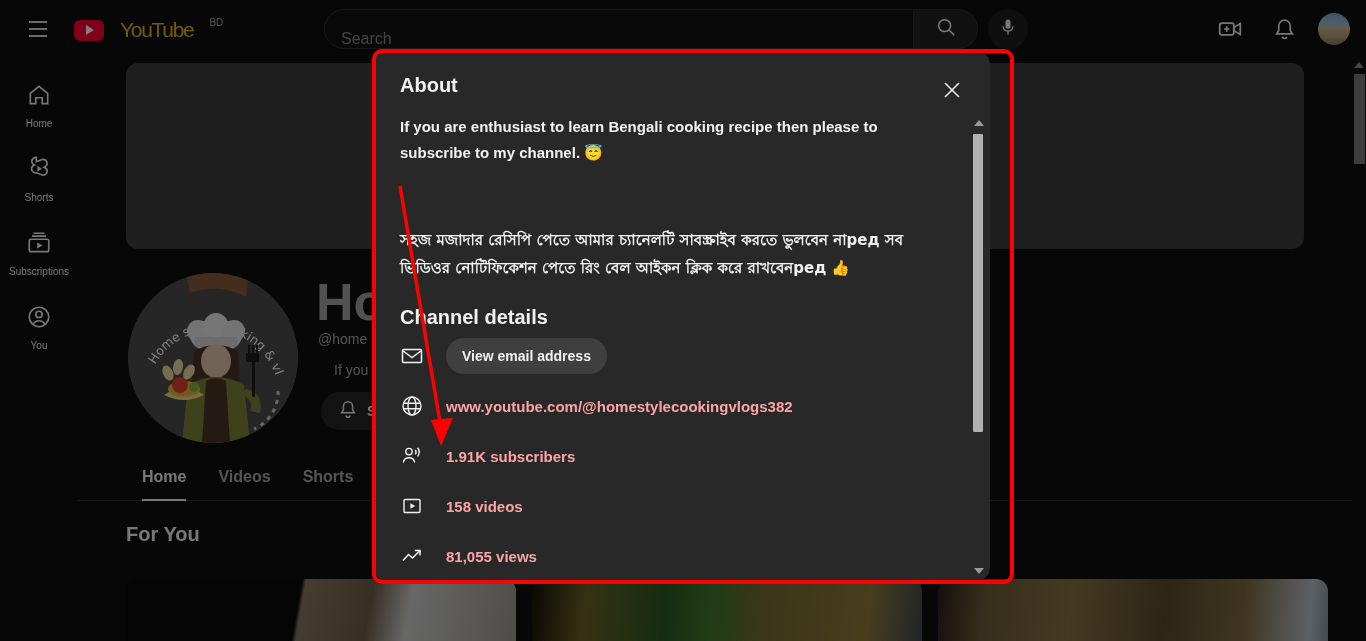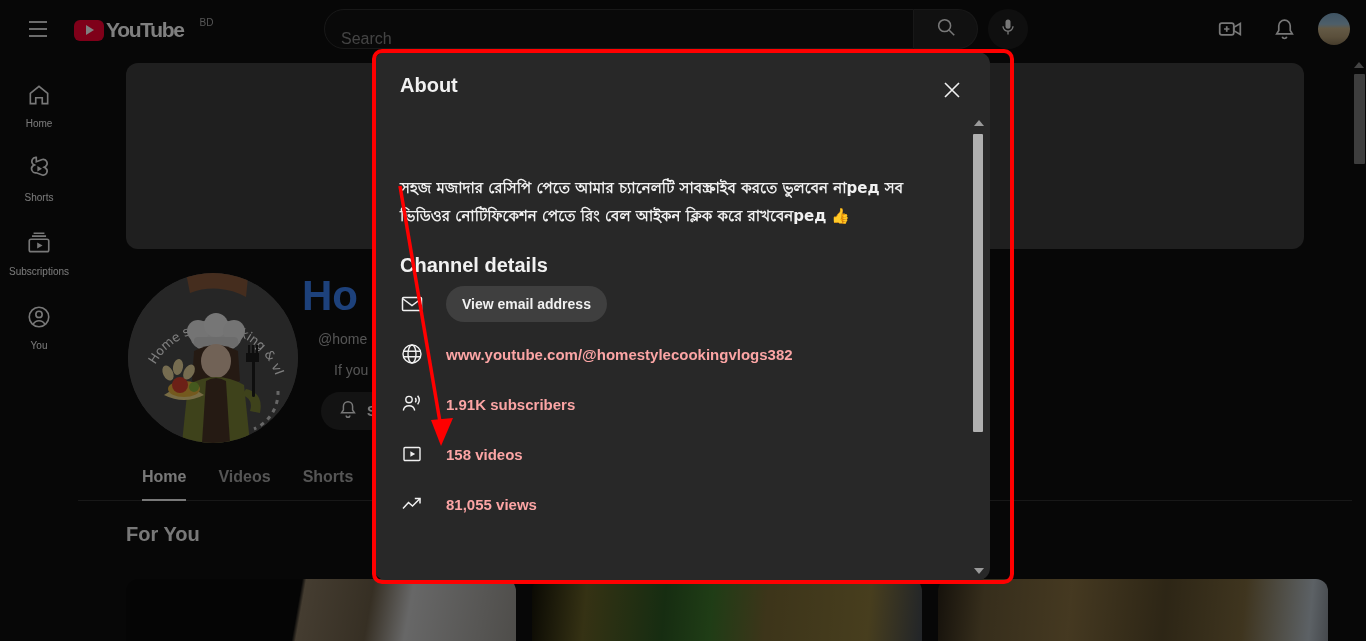--- a/index.html
+++ b/index.html
@@ -19,22 +19,22 @@
   }
   .hamburger { width: 40px; height: 40px; margin-left: 18px; display: flex;
     flex-direction: column; justify-content: center; align-items: center; gap: 5px; cursor: pointer; }
   .hamburger span { display: block; width: 18px; height: 2px; background: #d9d9d9; }
 
   .yt-logo { display: flex; align-items: flex-start; margin-left: 16px; cursor: pointer; }
   .yt-play { width: 30px; height: 21px; background: #ff0033; border-radius: 6px;
     display: flex; align-items: center; justify-content: center; margin-top: 3px; }
   .yt-play::after { content: ""; border-left: 8px solid #fff; border-top: 5px solid transparent;
     border-bottom: 5px solid transparent; margin-left: 2px; }
-  .yt-word { font-size: 21px; font-weight: bold; letter-spacing: -1.3px; color: #ffffff;
-    margin-left: 2px; margin-top: 1px; }
+  .yt-word { font-size: 21px; font-weight: normal; letter-spacing: -1.3px; color: #eab308;
+    margin-left: 16px; margin-top: 1px; }
   .yt-country { font-size: 10px; color: #aaa; margin-left: 16px; margin-top: 0px; }
 
   .search-wrap { position: absolute; left: 324px; top: 9px; display: flex; align-items: center; }
   .search-box { width: 590px; height: 40px; background: #121212; border: 1px solid #303030;
     border-radius: 20px 0 0 20px; display: flex; align-items: flex-end; padding-left: 16px; }
   .search-placeholder { color: #888; font-size: 16px; }
   .search-btn { width: 64px; height: 40px; background: #222222; border: 1px solid #303030;
     border-left: none; border-radius: 0 20px 20px 0; display: flex; align-items: center;
     justify-content: center; cursor: pointer; }
   .mic-btn { width: 40px; height: 40px; background: #1f1f1f; border-radius: 50%;
@@ -52,22 +52,22 @@
   .rail-item { width: 78px; height: 74px; display: flex; flex-direction: column;
     align-items: center; justify-content: center; gap: 6px; cursor: pointer; }
   .rail-label { font-size: 10px; color: #f1f1f1; }
 
   
   .page { position: absolute; left: 78px; top: 58px; width: 1288px; height: 583px; overflow: hidden; }
   .banner { position: absolute; left: 48px; top: 5px; width: 1178px; height: 186px;
     background: #3f3f3f; border-radius: 12px; }
   .ch-avatar { position: absolute; left: 50px; top: 215px; width: 170px; height: 170px;
     border-radius: 50%; background: #4a4a4a; overflow: hidden; }
-  .ch-title { position: absolute; left: 224px; top: 214px; font-size: 42px; font-weight: bold;
-    color: #3b82f6; white-space: nowrap; }
+  .ch-title { position: absolute; left: 238px; top: 214px; font-size: 52px; font-weight: bold;
+    color: #a3a3a3; white-space: nowrap; }
   .ch-handle { position: absolute; left: 240px; top: 273px; font-size: 14px; color: #aaaaaa; white-space: nowrap; }
   .ch-desc { position: absolute; left: 256px; top: 304px; font-size: 14px; color: #aaaaaa; white-space: nowrap; }
   .sub-btn { position: absolute; left: 243px; top: 334px; height: 38px; border-radius: 19px;
     background: #272727; color: #f1f1f1; display: flex; align-items: center; gap: 8px;
     padding: 0 16px; font-size: 14px; font-weight: bold; cursor: pointer; }
 
   .tabs { position: absolute; left: 0px; top: 395px; width: 1288px; height: 48px;
     border-bottom: 1px solid #303030; display: flex; align-items: center; gap: 0px; padding-left: 48px; }
   .tab { font-size: 16px; font-weight: bold; color: #aaaaaa; padding: 0 16px; height: 48px;
     display: flex; align-items: center; cursor: pointer; position: relative; }
@@ -307,20 +307,21 @@
 
   <div class="dialog">
     <div class="dlg-title">About</div>
     <div class="dlg-close">
       <svg width="24" height="24" viewBox="0 0 24 24" stroke="#f1f1f1" stroke-width="1.6">
         <path d="M5 5 L19 19 M19 5 L5 19"></path>
       </svg>
     </div>
 
     <div class="dlg-body">
+      <div class="dlg-desc">If you are enthusiast to learn Bengali cooking recipe then please to subscribe to my channel. 😇</div>
       <div class="dlg-desc-bn">সহজ মজাদার রেসিপি পেতে আমার চ্যানেলটি সাবস্ক্রাইব করতে ভুলবেন নাред সব ভিডিওর নোটিফিকেশন পেতে রিং বেল আইকন ক্লিক করে রাখবেনред 👍</div>
       <div class="dlg-sec-title">Channel details</div>
 
       <div class="detail-row">
         <span class="detail-icon">
           <svg width="24" height="24" viewBox="0 0 24 24" fill="none" stroke="#f1f1f1" stroke-width="1.5">
             <rect x="2.5" y="5.5" width="19" height="13" rx="1"></rect>
               <path d="M2.5 6.5 L12 13.5 L21.5 6.5"></path>
           </svg>
         </span>

